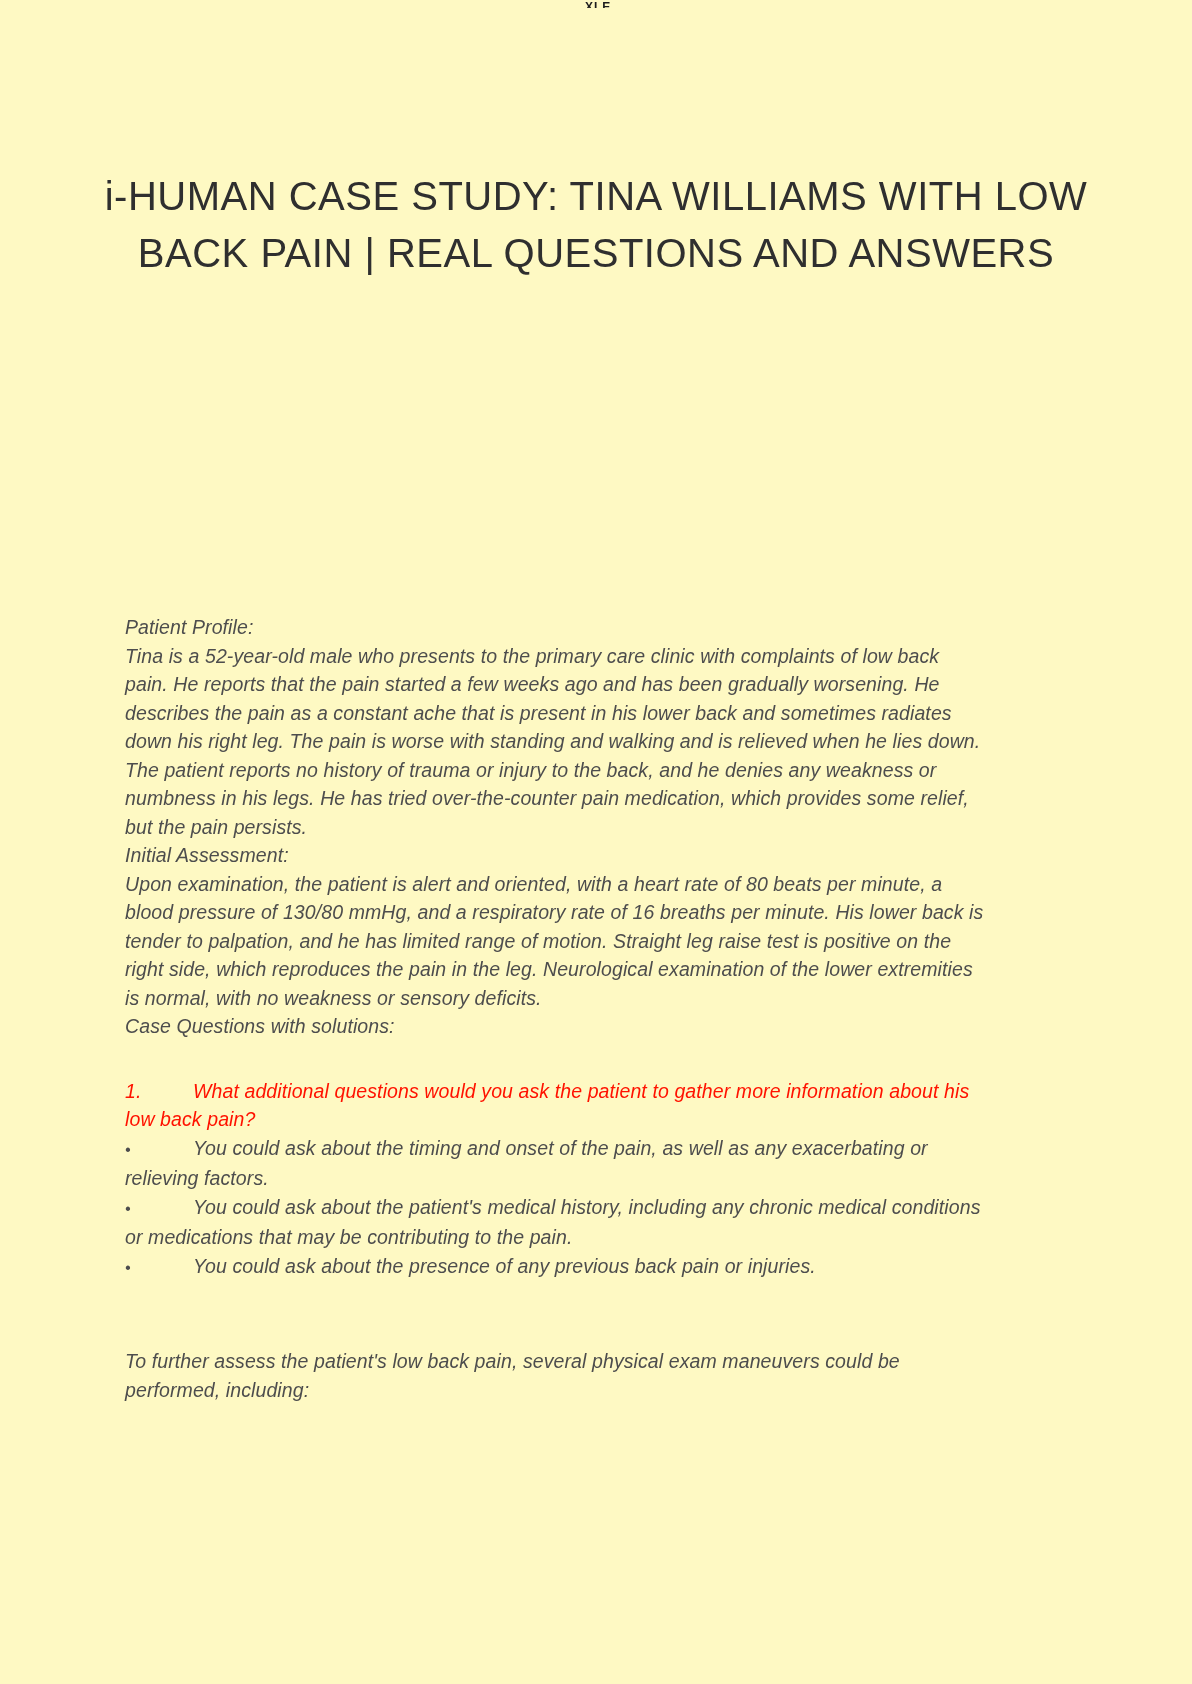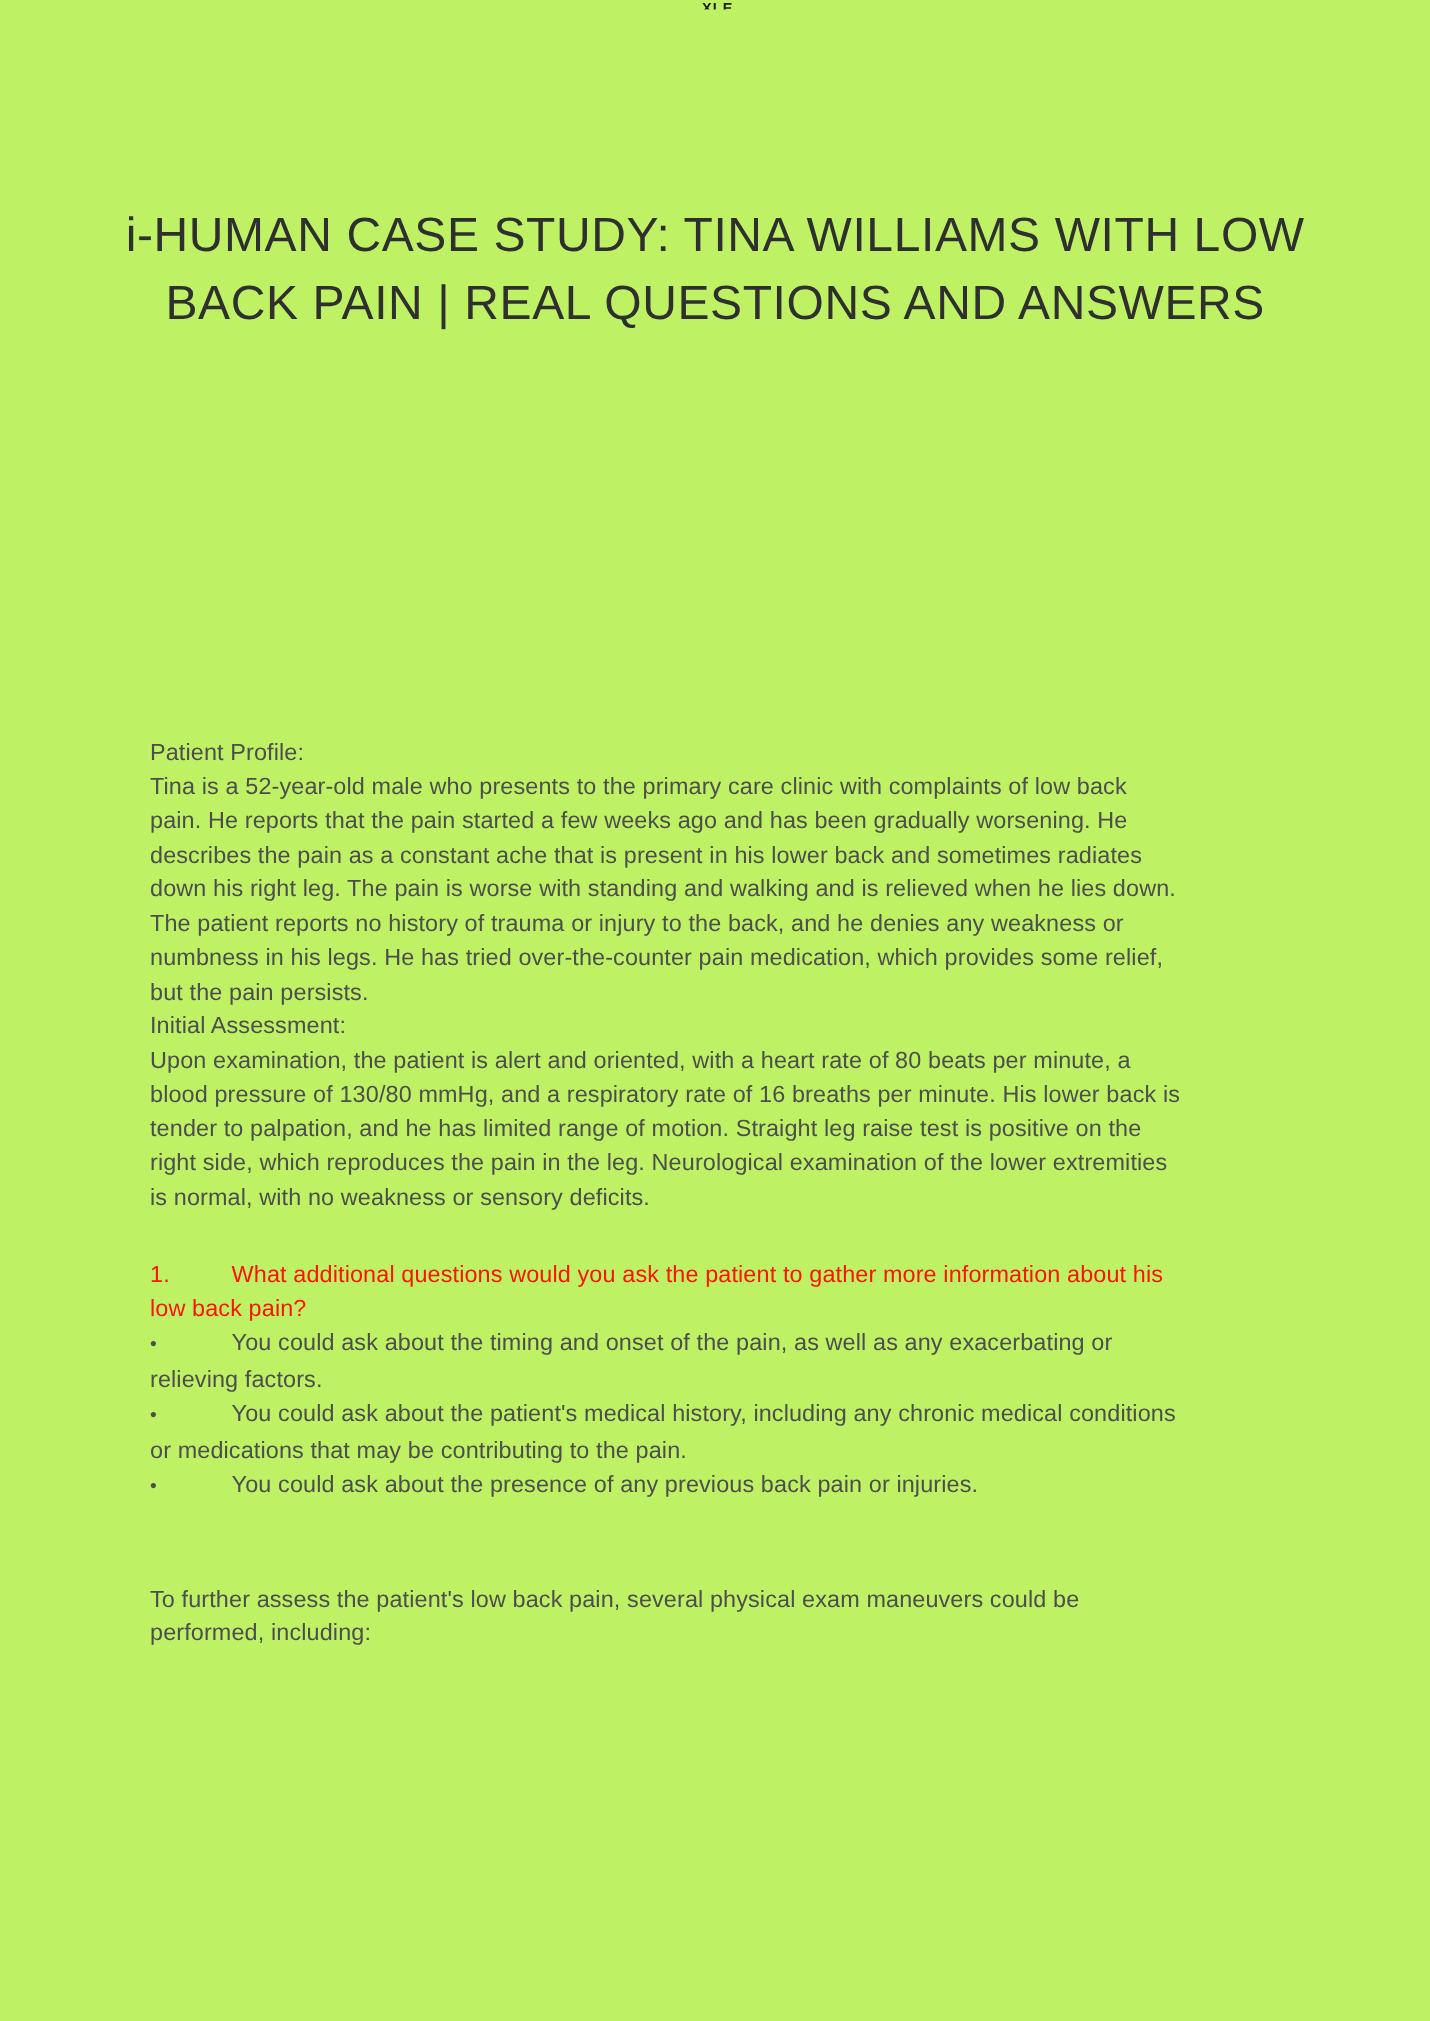--- a/index.html
+++ b/index.html
@@ -4,21 +4,21 @@
 <style>
   html, body {
     margin: 0;
     padding: 0;
     background: #ffffff;
   }
   .page {
     position: relative;
     width: 1192px;
     height: 1684px;
-    background: #bef264;
+    background: #fef9c3;
     overflow: hidden;
     font-family: "Liberation Sans", sans-serif;
   }
   .top-fragment {
     position: absolute;
     top: 0;
     left: 0;
     right: 0;
     height: 8px;
     overflow: hidden;
@@ -48,20 +48,21 @@
   .doc {
     position: absolute;
     left: 125px;
     top: 613px;
     width: 862px;
     font-size: 19.5px;
     line-height: 28.5px;
     font-weight: 300;
     color: var(--body-color, #4d4d4d);
     letter-spacing: 0.1px;
+    font-style: italic;
   }
   .doc p { margin: 0; }
   .gap { margin-top: 28.5px; }
   .marker {
     display: inline-block;
     width: 68px;
   }
   .bullet-marker {
     display: inline-block;
     width: 68px;
@@ -85,20 +86,21 @@
   <div class="doc">
 
     <p class="line">Patient Profile:</p>
 
     <p class="para gap">Tina is a 52-year-old male who presents to the primary care clinic with complaints of low back pain. He reports that the pain started a few weeks ago and has been gradually worsening. He describes the pain as a constant ache that is present in his lower back and sometimes radiates down his right leg. The pain is worse with standing and walking and is relieved when he lies down. The patient reports no history of trauma or injury to the back, and he denies any weakness or numbness in his legs. He has tried over-the-counter pain medication, which provides some relief, but the pain persists.</p>
 
     <p class="line">Initial Assessment:</p>
 
     <p class="para gap">Upon examination, the patient is alert and oriented, with a heart rate of 80 beats per minute, a blood pressure of 130/80 mmHg, and a respiratory rate of 16 breaths per minute. His lower back is tender to palpation, and he has limited range of motion. Straight leg raise test is positive on the right side, which reproduces the pain in the leg. Neurological examination of the lower extremities is normal, with no weakness or sensory deficits.</p>
 
+    <p class="line">Case Questions with solutions:</p>
 
     <div class="question q1">
       <p class="para red"><span class="marker">1.</span><span>What additional questions would you ask the patient to gather more information about his low back pain?</span></p>
       <p class="para"><span class="bullet-marker">•</span><span>You could ask about the timing and onset of the pain, as well as any exacerbating or relieving factors.</span></p>
       <p class="para"><span class="bullet-marker">•</span><span>You could ask about the patient's medical history, including any chronic medical conditions or medications that may be contributing to the pain.</span></p>
       <p class="para"><span class="bullet-marker">•</span><span>You could ask about the presence of any previous back pain or injuries.</span></p>
     </div>
 
     <div class="question q2">
       <p class="para">To further assess the patient's low back pain, several physical exam maneuvers could be performed, including:</p>

